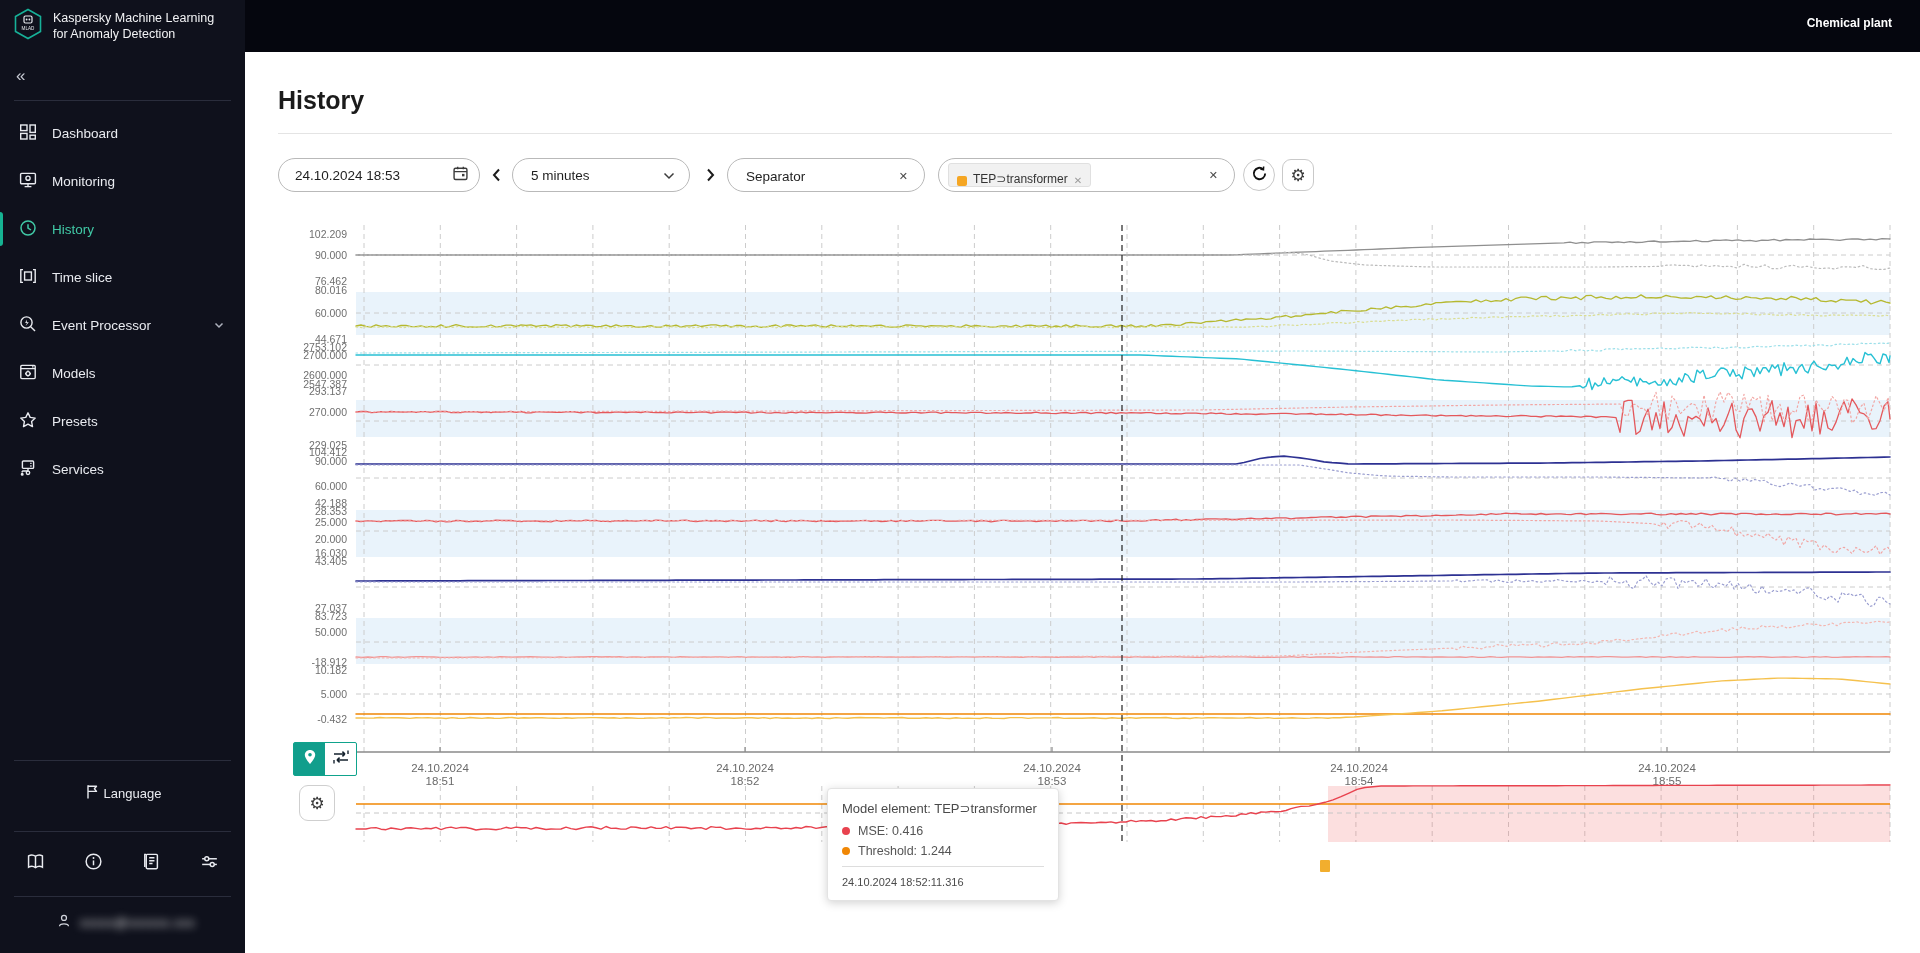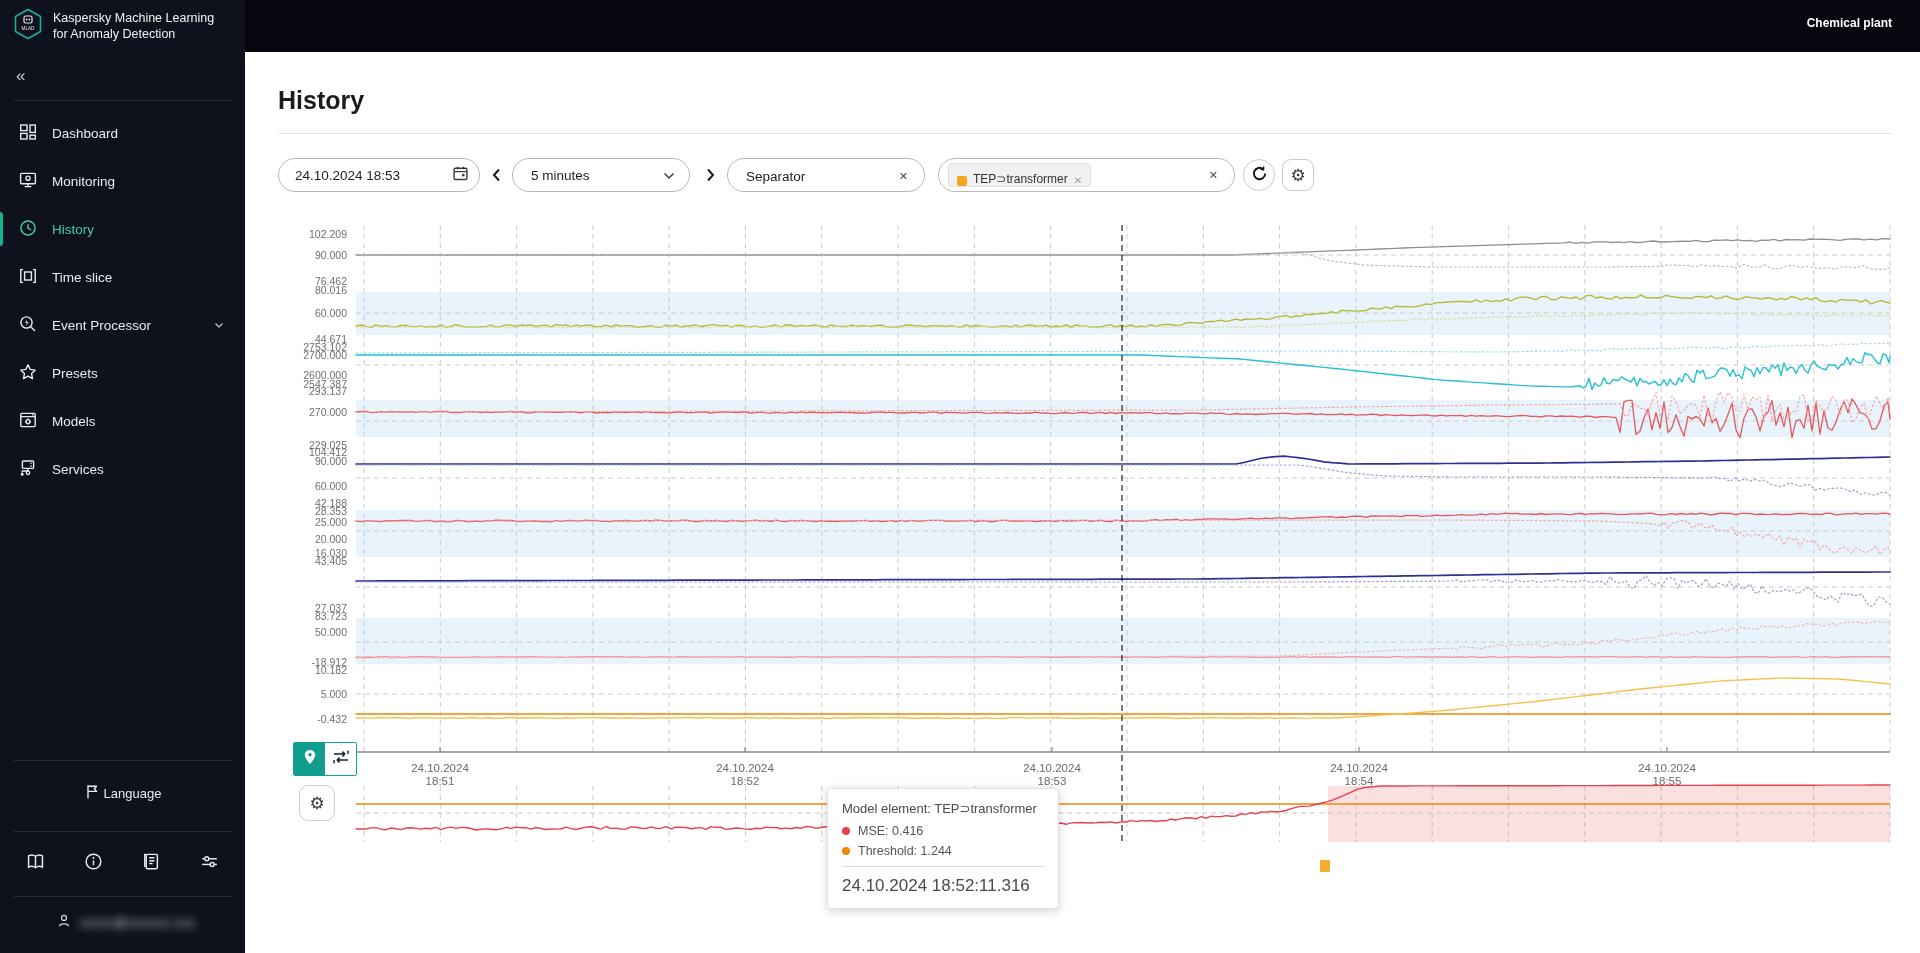--- a/index.html
+++ b/index.html
@@ -62,21 +62,21 @@
                 border-radius:9px; background:#fff; display:flex; align-items:center; justify-content:center;
                 cursor:pointer; z-index:2; }
 
   
   .tooltip { position:absolute; left:582px; top:736px; width:232px; background:#fff; border:1px solid #e3e3e3;
              border-radius:4px; box-shadow:0 2px 10px rgba(0,0,0,.18); padding:12px 14px 12px 14px; z-index:5; }
   .tt-title { font-size:13px; color:#4a4a4a; margin-bottom:8px; }
   .tt-row { display:flex; align-items:center; gap:8px; font-size:12.5px; color:#555; margin-bottom:6px; }
   .tt-dot { width:8px; height:8px; border-radius:50%; }
   .tt-div { border:none; border-top:1px solid #ddd; margin:8px 0 9px 0; }
-  .tt-ts { font-size:17px; color:#4a4a4a; }
+  .tt-ts { font-size:11px; color:#4a4a4a; }
 
   #chart-svg { position:absolute; left:0; top:0; z-index:1; }
 </style>
 </head>
 <body>
 
 <div id="app">
 
   <div class="topbar">
     <span class="plant">Chemical plant</span>
@@ -138,33 +138,33 @@
               <circle cx="8.5" cy="8.5" r="5.6"></circle>
               <path d="M12.7 12.7 L17 17"></path>
               <path d="M8.8 5.6 L7.2 9 H9 L7.6 12 L10.8 8.2 H8.8 Z" fill="currentColor" stroke="none"></path>
             </svg></span>
         <span>Event Processor</span>
         <span class="nav-chevron"><svg width="12" height="12" viewBox="0 0 12 12" fill="none" stroke="#aeb2bd" stroke-width="1.5">
               <path d="M2.5 4.5 L6 8 L9.5 4.5"></path>
             </svg></span>
       </div>
       <div class="nav-item">
-        <span><svg width="20" height="20" viewBox="0 0 20 20" fill="none" stroke="currentColor" stroke-width="1.4" stroke-linejoin="round">
-              <path d="M10 2.8 L12.2 7.4 L17.2 8.1 L13.6 11.6 L14.5 16.6 L10 14.2 L5.5 16.6 L6.4 11.6 L2.8 8.1 L7.8 7.4 Z"></path>
-            </svg></span>
-        <span>Presets</span>
-      </div>
-      <div class="nav-item">
         <span><svg width="20" height="20" viewBox="0 0 20 20" fill="none" stroke="currentColor" stroke-width="1.4">
               <rect x="2.8" y="3.4" width="14.4" height="13.2" rx="1"></rect>
               <path d="M2.8 6.6 H17.2 M14 4.9 H15.6"></path>
               <circle cx="10" cy="11.6" r="2"></circle>
               <path d="M10 8.6 V9.6 M10 13.6 V14.6 M7 11.6 H8 M12 11.6 H13"></path>
             </svg></span>
         <span>Models</span>
+      </div>
+      <div class="nav-item">
+        <span><svg width="20" height="20" viewBox="0 0 20 20" fill="none" stroke="currentColor" stroke-width="1.4" stroke-linejoin="round">
+              <path d="M10 2.8 L12.2 7.4 L17.2 8.1 L13.6 11.6 L14.5 16.6 L10 14.2 L5.5 16.6 L6.4 11.6 L2.8 8.1 L7.8 7.4 Z"></path>
+            </svg></span>
+        <span>Presets</span>
       </div>
       <div class="nav-item">
         <span><svg width="20" height="20" viewBox="0 0 20 20" fill="none" stroke="currentColor" stroke-width="1.4">
               <rect x="4.4" y="3" width="11.2" height="7.4" rx="1"></rect>
               <path d="M12.2 5.4 H13.6 M12.2 8 H13.6 M10 10.4 V13 M10 13 H4.2 M4.2 13 V14.6"></path>
               <circle cx="10" cy="14.8" r="1.7"></circle>
               <circle cx="4.2" cy="16.2" r="0.8" fill="currentColor"></circle>
             </svg></span>
         <span>Services</span>
       </div>

